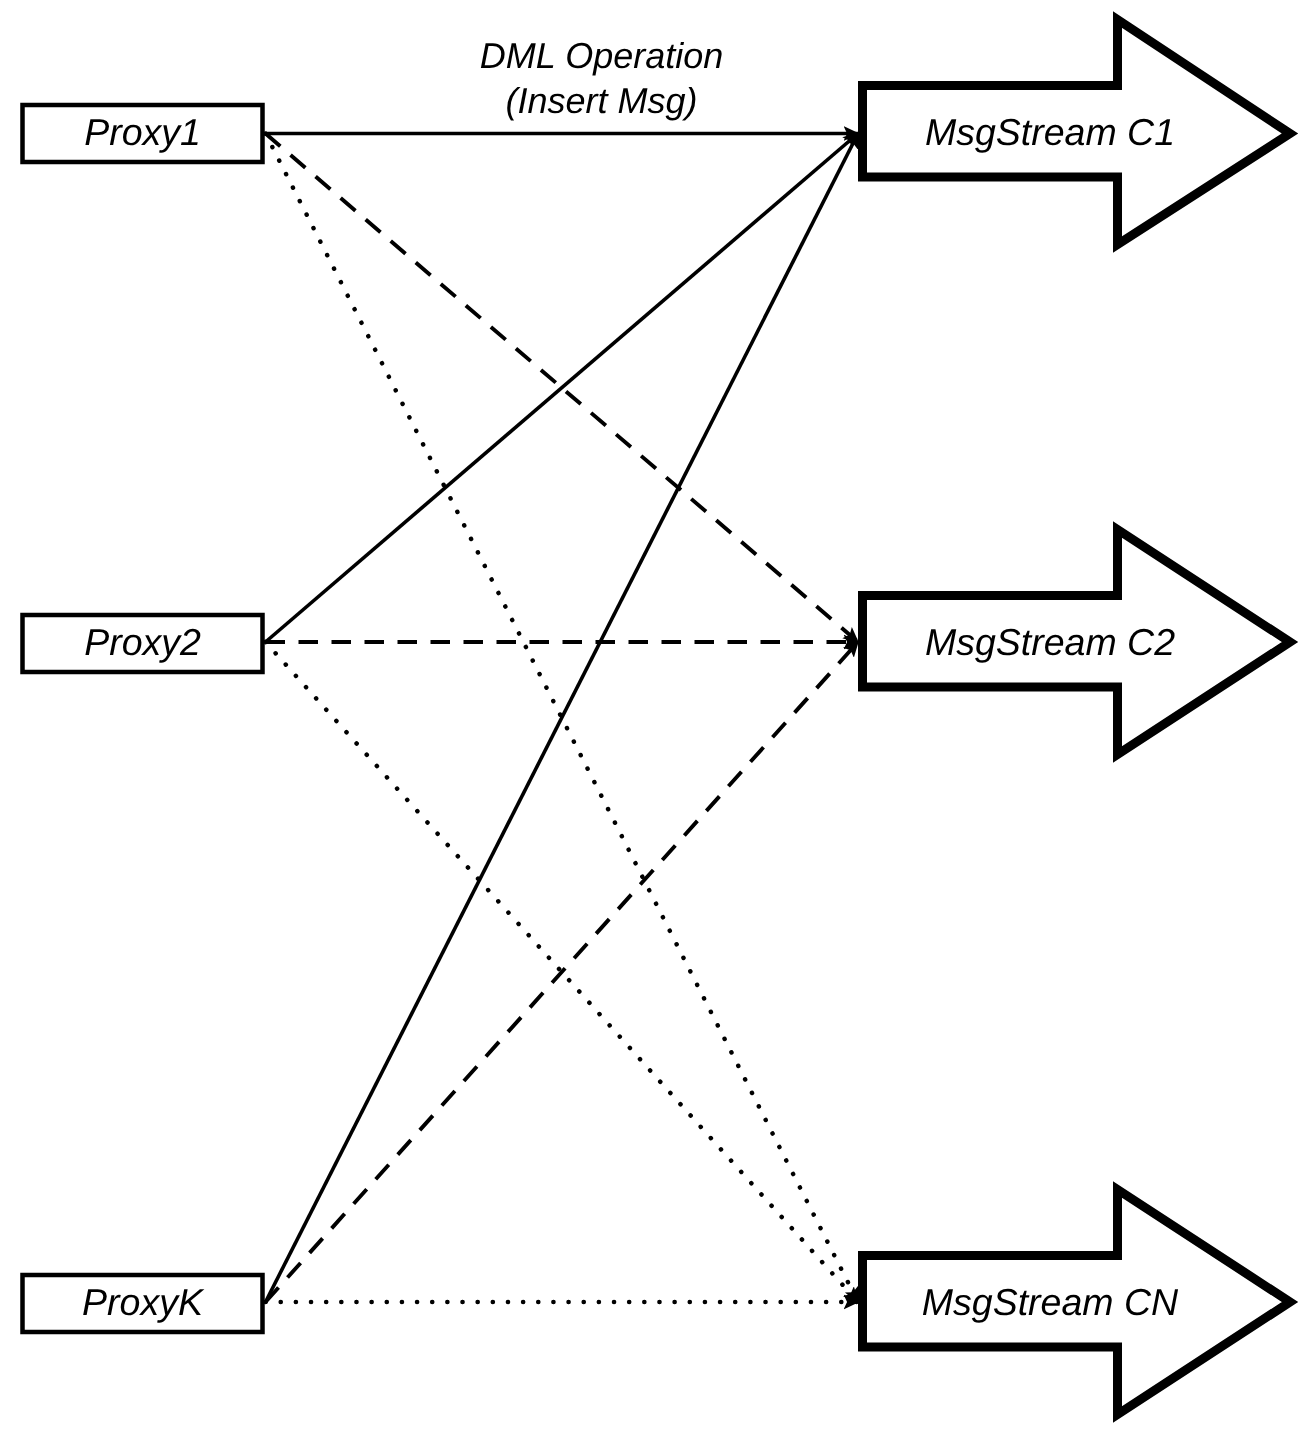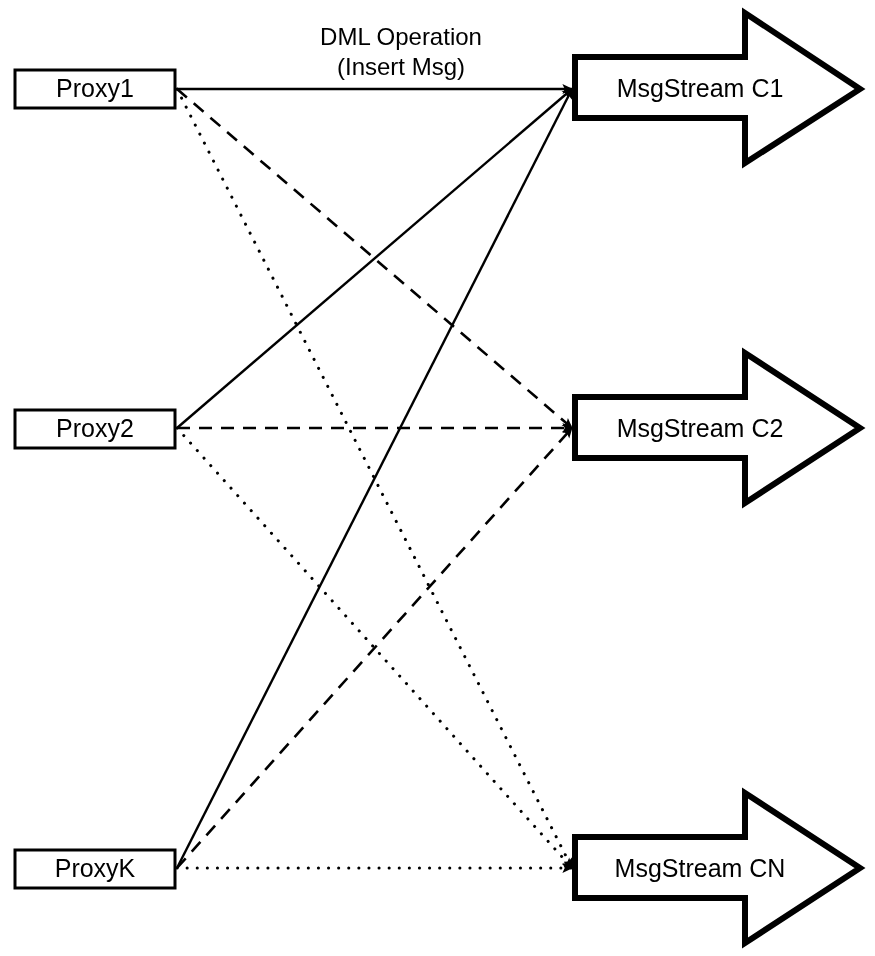--- a/index.html
+++ b/index.html
@@ -11,20 +11,21 @@
   body {
     font-family: "Liberation Sans", sans-serif;
     color: #000000;
   }
   #diagram-root {
     position: relative;
     width: 875px;
     height: 956px;
     background: #ffffff;
     overflow: hidden;
+    font-style: italic;
   }
   #diagram-svg {
     position: absolute;
     top: 0;
     left: 0;
     width: 875px;
     height: 956px;
     display: block;
   }
   .node-label {

